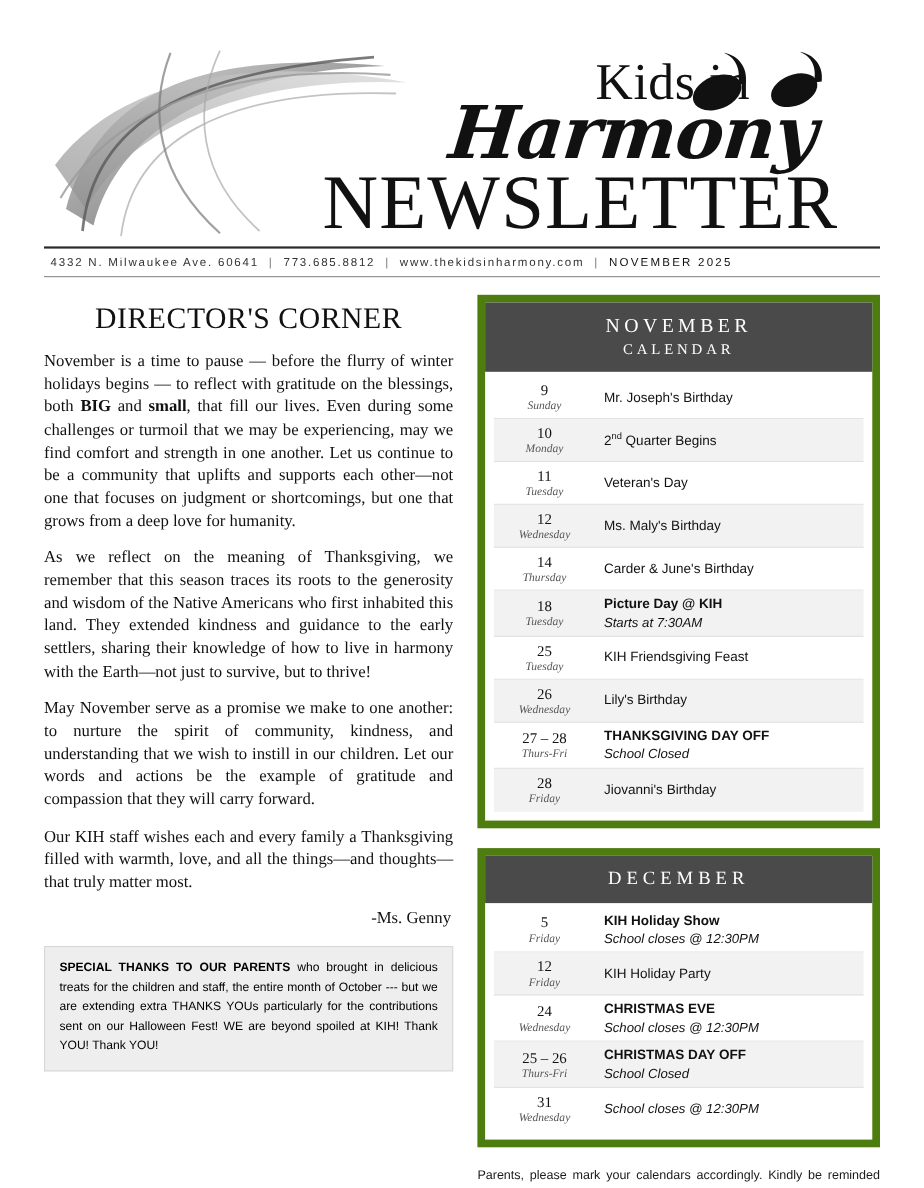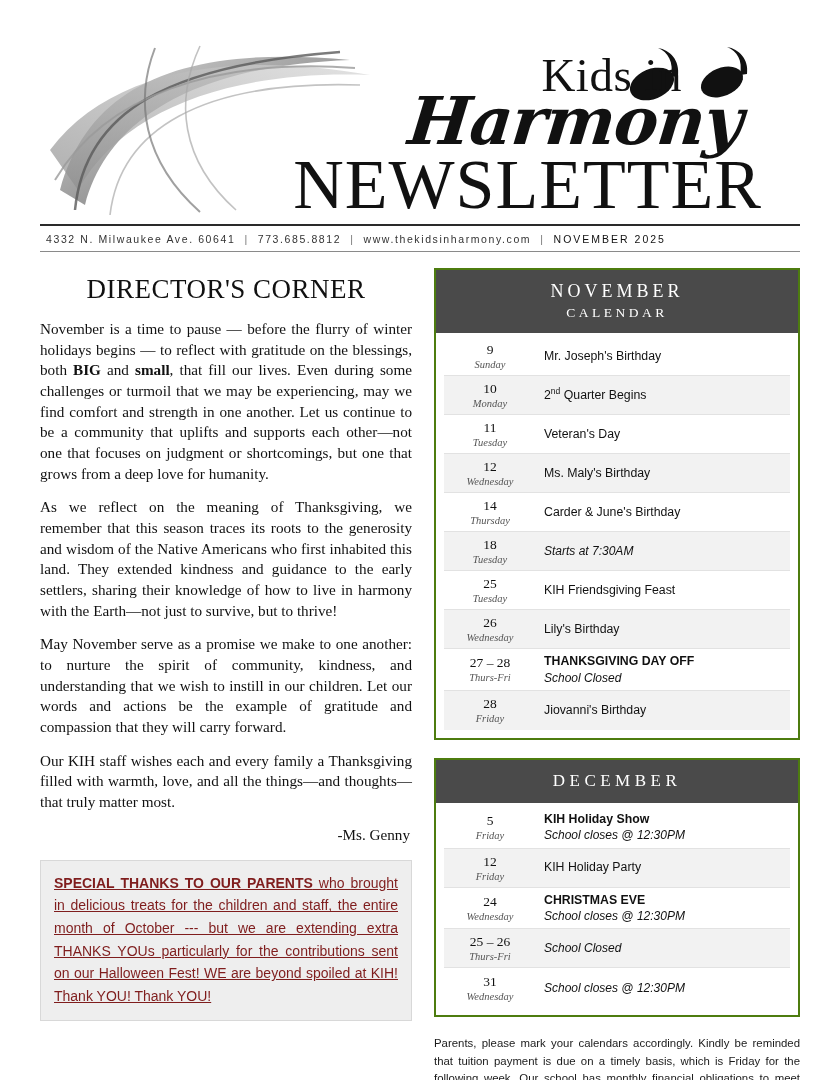--- a/index.html
+++ b/index.html
@@ -120,31 +120,30 @@
     font-size: 15.2px;
     margin: 2px 2px 0 0;
   }
 
   .thanks-box {
     background: #eeeeee;
     border: 1px solid #d8d8d8;
     padding: 11px 13px 12px 13px;
     margin-top: 16px;
     font-family: "Liberation Sans", sans-serif;
-    font-size: 14px;
+    font-size: 11px;
     line-height: 1.62;
     text-align: justify;
-    color: #7f1d1d;
-    text-decoration: underline;
+    color: #000000;
   }
   .thanks-box b { font-weight: bold; }
 
   
   .cal {
-    border: 2px solid #4d7c0f;
+    border: 7px solid #4d7c0f;
     background: #fff;
     margin-bottom: 18px;
   }
   .cal-head {
     background: #4a4a4a;
     color: #fff;
     text-align: center;
     padding: 11px 4px 12px 4px;
     font-family: "Liberation Serif", serif;
   }
@@ -342,20 +341,21 @@
               <span class="t1">Carder &amp; June's Birthday</span>
             </div>
           </div>
 
           <div class="cal-row alt">
             <div class="cal-date">
               <span class="d">18</span>
               <span class="w">Tuesday</span>
             </div>
             <div class="cal-ev">
+              <span class="t1 bold">Picture Day @ KIH</span>
               <span class="t2">Starts at 7:30AM</span>
             </div>
           </div>
 
           <div class="cal-row">
             <div class="cal-date">
               <span class="d">25</span>
               <span class="w">Tuesday</span>
             </div>
             <div class="cal-ev">
@@ -434,20 +434,21 @@
               <span class="t2">School closes @ 12:30PM</span>
             </div>
           </div>
 
           <div class="cal-row alt">
             <div class="cal-date">
               <span class="d">25 – 26</span>
               <span class="w">Thurs-Fri</span>
             </div>
             <div class="cal-ev">
+              <span class="t1 bold">CHRISTMAS DAY OFF</span>
               <span class="t2">School Closed</span>
             </div>
           </div>
 
           <div class="cal-row">
             <div class="cal-date">
               <span class="d">31</span>
               <span class="w">Wednesday</span>
             </div>
             <div class="cal-ev">

